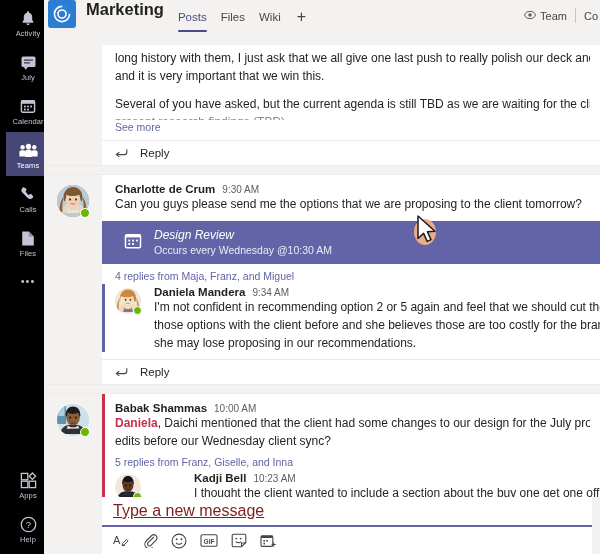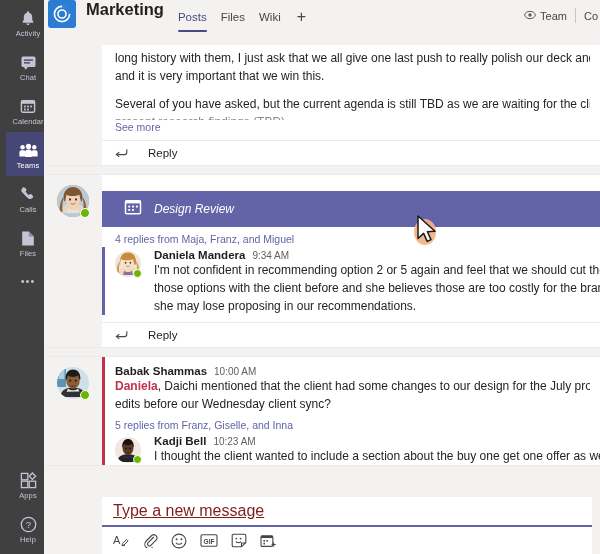--- a/index.html
+++ b/index.html
@@ -7,21 +7,21 @@
     width: 600px; height: 554px;
     font-family: "Liberation Sans", sans-serif;
     overflow: hidden;
     background: #ffffff;
   }
   #app { display: flex; width: 600px; height: 554px; }
 
   
   .rail {
     width: 44px; height: 554px;
-    background: #404040;
+    background: #000000;
     display: flex; flex-direction: column;
     align-items: center;
     flex: 0 0 44px;
     position: relative;
     padding-left: 12px;
   }
   .rail-item {
     width: 44px; height: 44px;
     display: flex; flex-direction: column;
     align-items: center; justify-content: center;
@@ -131,21 +131,21 @@
   .author { font-size: 11.5px; font-weight: bold; color: #201f1e; white-space: nowrap; }
   .time { font-size: 10px; color: #605e5c; white-space: nowrap; }
   .msg-text {
     font-size: 12px; line-height: 17px; color: #252423;
     margin-top: 1px;
     white-space: nowrap; overflow: hidden;
   }
   .mention { color: #c4314b; font-weight: bold; }
   .see-more { font-size: 10.5px; color: #6264a7; cursor: pointer; margin-top: 1px; }
   .reply-bar {
-    display: flex; align-items: center; gap: 20px;
+    display: flex; align-items: center; gap: 12px;
     padding: 6px 0 6px 13px;
     border-top: 1px solid #edebe9;
     margin-top: 7px;
   }
   .reply-bar .ricon { color: #484644; display: flex; align-items: center; }
   .reply-bar .rtext { font-size: 11.5px; color: #252423; cursor: pointer; }
 
   
   .meeting-card {
     background: #6264a7; color: #ffffff;
@@ -217,21 +217,21 @@
 
     <div class="rail-item">
       <span class="glyph">
         <svg width="17" height="17" viewBox="0 0 17 17">
             <rect x="1.5" y="2.5" width="14" height="10.5" rx="1.6" fill="currentColor"></rect>
             <path d="M4 13h4l-2.5 2.8z" fill="currentColor"></path>
             <rect x="4" y="5.5" width="9" height="1.2" fill="#33344a"></rect>
             <rect x="4" y="8.3" width="6" height="1.2" fill="#33344a"></rect>
           </svg>
       </span>
-      <span class="rlabel">Chat</span>
+      <span class="rlabel">July</span>
     </div>
 
     <div class="rail-item">
       <span class="glyph">
         <svg width="16" height="16" viewBox="0 0 16 16">
             <rect x="1.4" y="2.6" width="13.2" height="11.6" rx="1.4" fill="none" stroke="currentColor" stroke-width="1.4"></rect>
             <rect x="1.4" y="2.6" width="13.2" height="3.2" fill="currentColor"></rect>
             <rect x="4" y="7.6" width="1.8" height="1.8" fill="currentColor"></rect>
             <rect x="7.1" y="7.6" width="1.8" height="1.8" fill="currentColor"></rect>
             <rect x="10.2" y="7.6" width="1.8" height="1.8" fill="currentColor"></rect>
@@ -378,35 +378,43 @@
                   <ellipse cx="13" cy="14.4" rx="1" ry="1.2" fill="#4a3526"></ellipse>
                   <ellipse cx="19" cy="14.4" rx="1" ry="1.2" fill="#4a3526"></ellipse>
                   <path d="M13.6 18.4c1.5.9 3.3.9 4.8 0" fill="none" stroke="#b5796b" stroke-width="1.1"></path>
                   <path d="M11 23c2 2.8 8 2.8 10 0l1 5H10z" fill="#e8e2d9"></path>
                 </svg>
               </div>
               <span class="presence"></span>
             </div>
           </div>
           <div class="content-col">
+            <div class="msg-inner">
+              <div class="msg-head">
+                <span class="author">Charlotte de Crum</span>
+                <span class="time">9:30 AM</span>
+              </div>
+              <div class="msg-text">Can you guys please send me the options that we are proposing to the client tomorrow?</div>
+            </div>
 
             <div class="meeting-card">
               <span>
                 <svg width="18" height="18" viewBox="0 0 18 18">
                     <rect x="1.5" y="2.8" width="15" height="13" rx="1.3" fill="none" stroke="#ffffff" stroke-width="1.5"></rect>
                     <rect x="1.5" y="2.8" width="15" height="2.6" fill="#ffffff"></rect>
                     <rect x="4.3" y="7.6" width="1.9" height="1.9" fill="#ffffff"></rect>
                     <rect x="8.1" y="7.6" width="1.9" height="1.9" fill="#ffffff"></rect>
                     <rect x="11.9" y="7.6" width="1.9" height="1.9" fill="#ffffff"></rect>
                     <rect x="4.3" y="11" width="1.9" height="1.9" fill="#ffffff"></rect>
                     <rect x="8.1" y="11" width="1.9" height="1.9" fill="#ffffff"></rect>
                   </svg>
               </span>
               <div>
                 <div class="mc-title">Design Review</div>
+                <div class="mc-sub">Occurs every Wednesday @10:30 AM</div>
               </div>
             </div>
 
             <div class="replies-link">4 replies from Maja, Franz, and Miguel</div>
 
             <div class="nested" style="position:relative;">
               <div class="accent purple" style="left:0;"></div>
               <div class="n-avatar">
                 <div class="avatar" style="width:26px;height:26px;">
                   <div class="face" style="width:26px;height:26px;">
@@ -477,21 +485,21 @@
               <div class="msg-head">
                 <span class="author">Babak Shammas</span>
                 <span class="time">10:00 AM</span>
               </div>
               <div class="msg-text"><span class="mention">Daniela</span><span>, Daichi mentioned that the client had some changes to our design for the July promotional splash pa</span></div>
               <div class="msg-text">edits before our Wednesday client sync?</div>
             </div>
 
             <div class="replies-link">5 replies from Franz, Giselle, and Inna</div>
 
-            <div class="nested" style="position:relative;">
+            <div class="nested" style="position:relative;gap:40px;">
               <div class="n-avatar">
                 <div class="avatar" style="width:26px;height:26px;">
                   <div class="face" style="width:26px;height:26px;">
                     <svg width="26" height="26" viewBox="0 0 26 26">
                       <rect width="26" height="26" fill="#f1e7dc"></rect>
                       <path d="M2 25c1-5.6 4.6-7.8 11-7.8s10 2.2 11 7.8z" fill="#23222a"></path>
                       <ellipse cx="13" cy="11.4" rx="5.4" ry="6.4" fill="#5e3a23"></ellipse>
                       <path d="M7.2 9.6C7.2 4.6 9.8 2 13 2s5.8 2.6 5.8 7.6c0 1-.4 1.2-.8.5-.8-1.5-1-3-1-3-1.6 1.3-6.4 1.5-8 0 0 0-.2 1.5-1 3-.4.7-.8.5-.8-.5z" fill="#17131a"></path>
                       <ellipse cx="10.9" cy="11.5" rx=".85" ry="1" fill="#1d120a"></ellipse>
                       <ellipse cx="15.1" cy="11.5" rx=".85" ry="1" fill="#1d120a"></ellipse>

